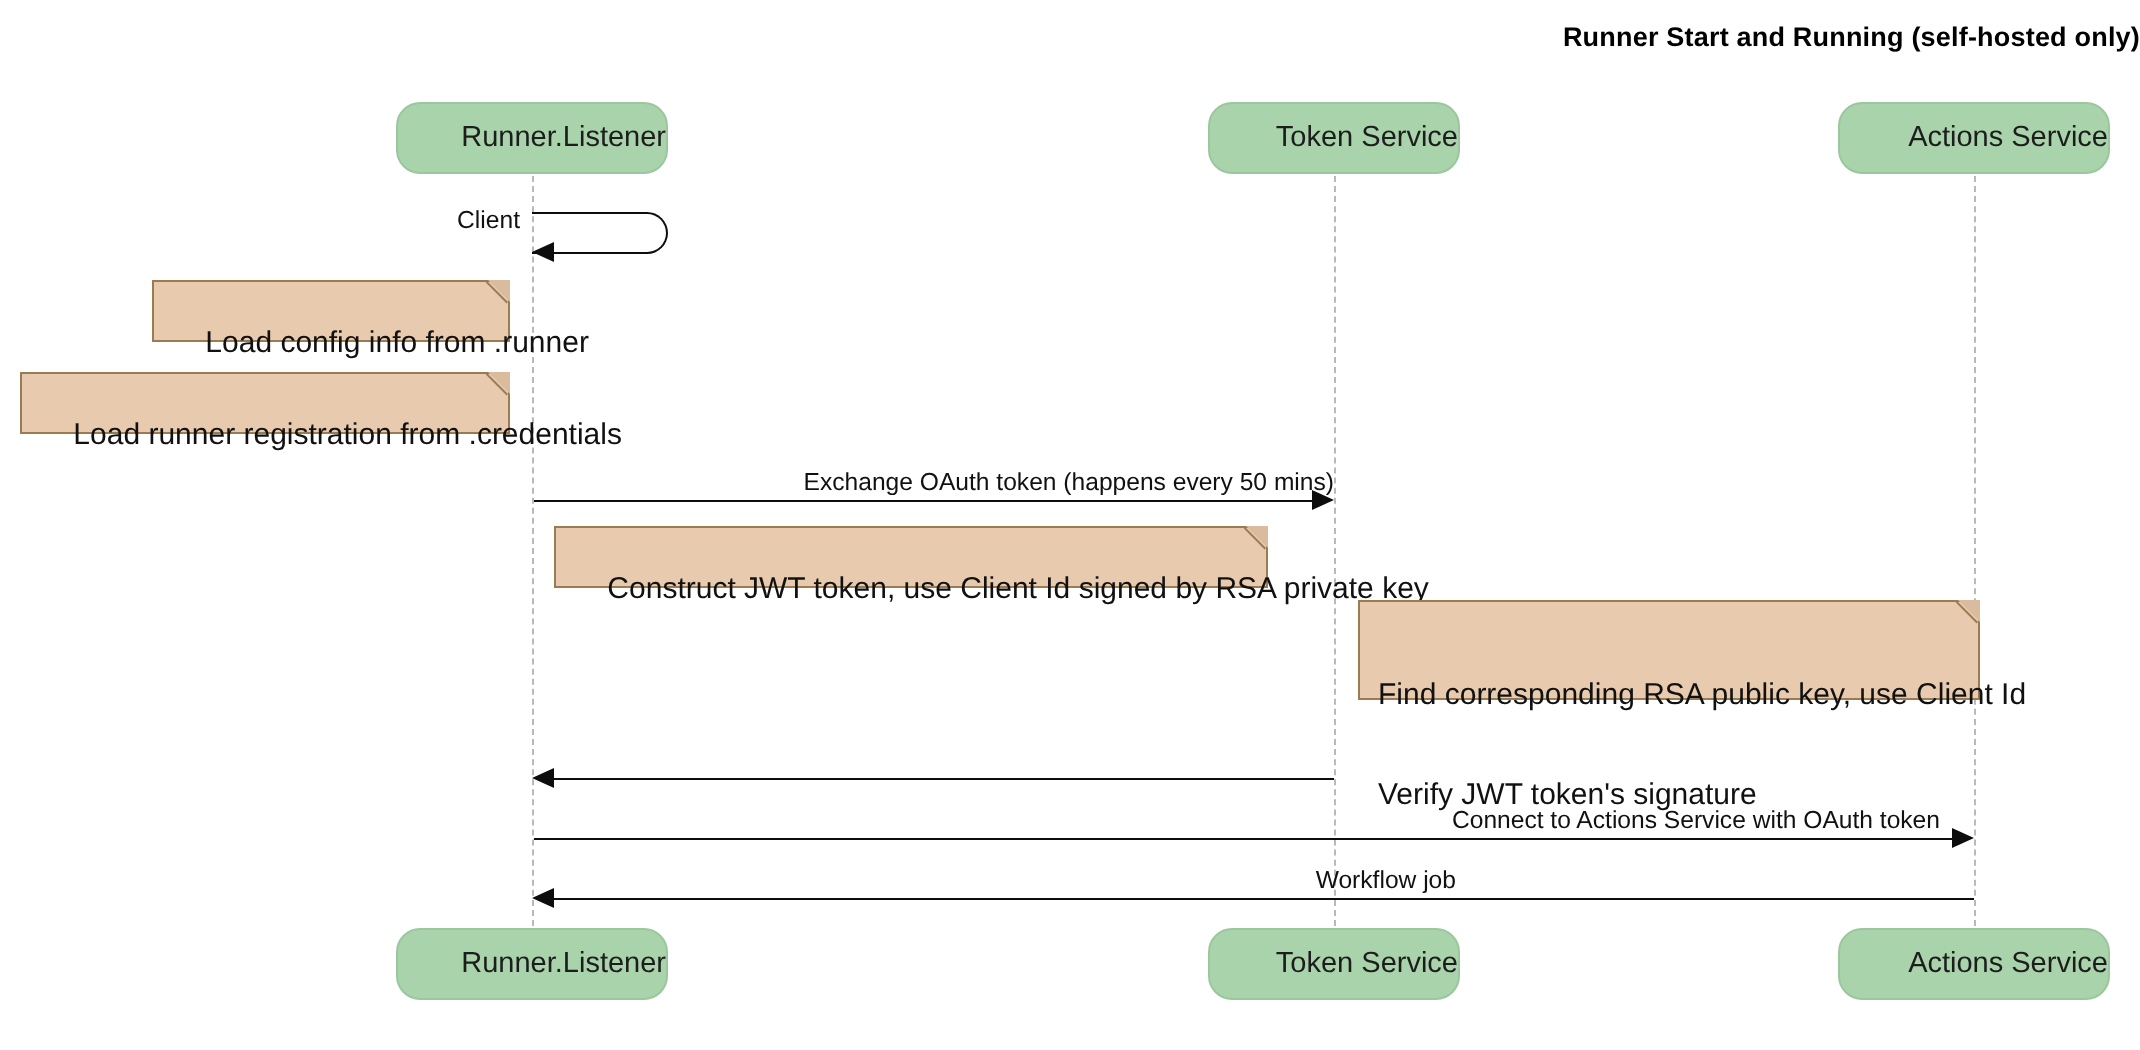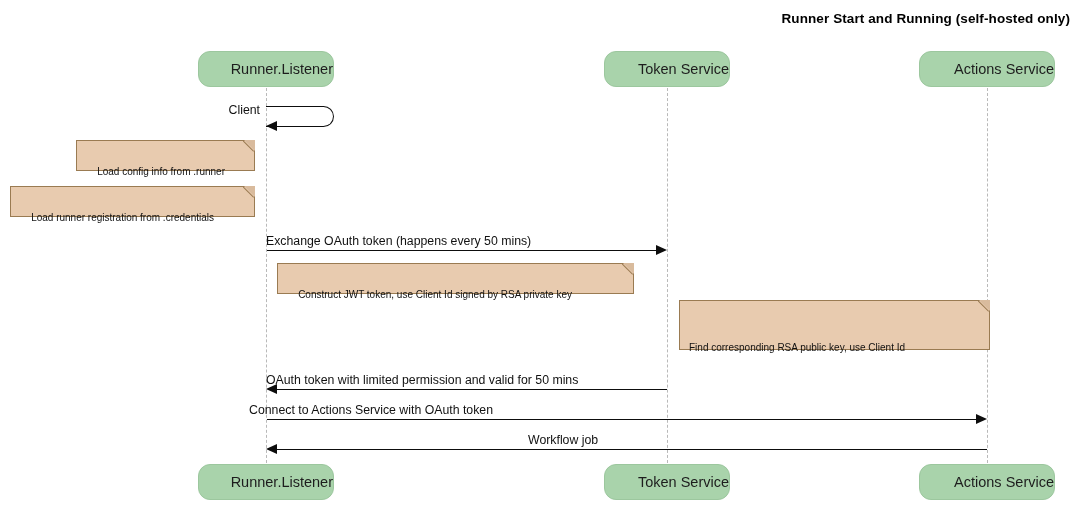--- a/index.html
+++ b/index.html
@@ -48,21 +48,21 @@
     color: #1d1d1d;
     box-sizing: border-box;
     white-space: nowrap;
   }
   
   .note {
     position: absolute;
     background: #e8cbaf;
     border: 1px solid #9a7b52;
     box-sizing: border-box;
-    font-size: 10px;
+    font-size: 15px;
     color: #111111;
     padding: 6px 9px 22px 9px;
     line-height: 16.5px;
     white-space: pre;
   }
   .note .fold {
     position: absolute;
     top: -1px;
     right: -1px;
     width: 0;
@@ -93,21 +93,21 @@
   .msg-line {
     position: absolute;
     height: 0;
     border-top: 1.4px solid #0d0d0d;
   }
   .msg-label {
     position: absolute;
     font-size: 12.3px;
     color: #111111;
     white-space: nowrap;
-    text-align: left;
+    text-align: right;
   }
   .arrowhead {
     position: absolute;
     width: 0;
     height: 0;
   }
   .arrowhead.right {
     border-top: 5.5px solid transparent;
     border-bottom: 5.5px solid transparent;
     border-left: 11px solid #0d0d0d;
@@ -169,25 +169,25 @@
   <div class="arrowhead right" style="left:656px; top:245px;"></div>
 
   <div class="note" style="left:277px; top:263px; width:357px; height:31px;">
     <span>Construct JWT token, use Client Id signed by RSA private key</span>
     <span class="fold"></span>
     <span class="fold-edge"></span>
   </div>
 
   <div class="note" style="left:679px; top:300px; width:311px; height:50px;">
     <div>Find corresponding RSA public key, use Client Id</div>
-    <span class="fold"></span>
-    <span class="fold-edge"></span>
-  </div>
-
-  <div class="msg-label" style="left:266px; top:373px; width:401px;">OAuth token with limited permission and valid for 50 mins</div>
+    <div>Verify JWT token's signature</div>
+    <span class="fold"></span>
+    <span class="fold-edge"></span>
+  </div>
+
   <div class="msg-line" style="left:277px; top:389px; width:390px;"></div>
   <div class="arrowhead left" style="left:266px; top:384px;"></div>
 
   <div class="msg-label" style="left:249px; top:403px; width:721px;">Connect to Actions Service with OAuth token</div>
   <div class="msg-line" style="left:267px; top:419px; width:709px;"></div>
   <div class="arrowhead right" style="left:976px; top:414px;"></div>
 
   <div class="msg-label" style="left:528px; top:433px; width:200px;">Workflow job</div>
   <div class="msg-line" style="left:277px; top:449px; width:710px;"></div>
   <div class="arrowhead left" style="left:266px; top:444px;"></div>

